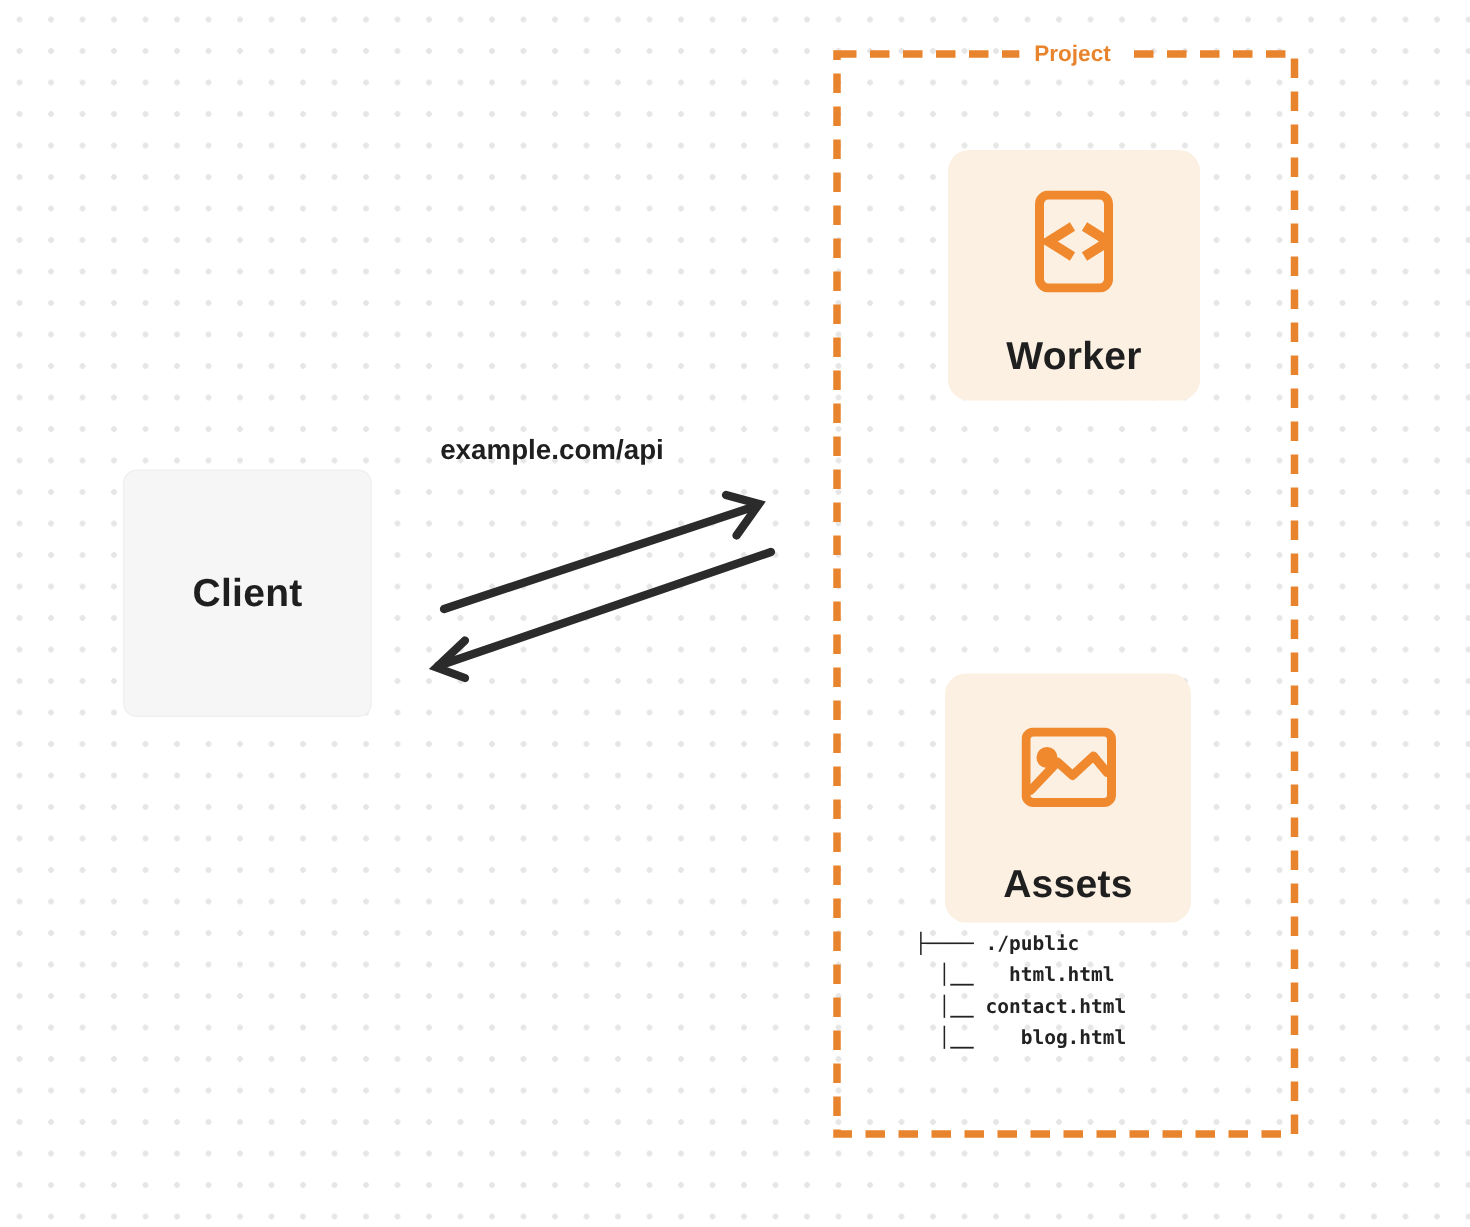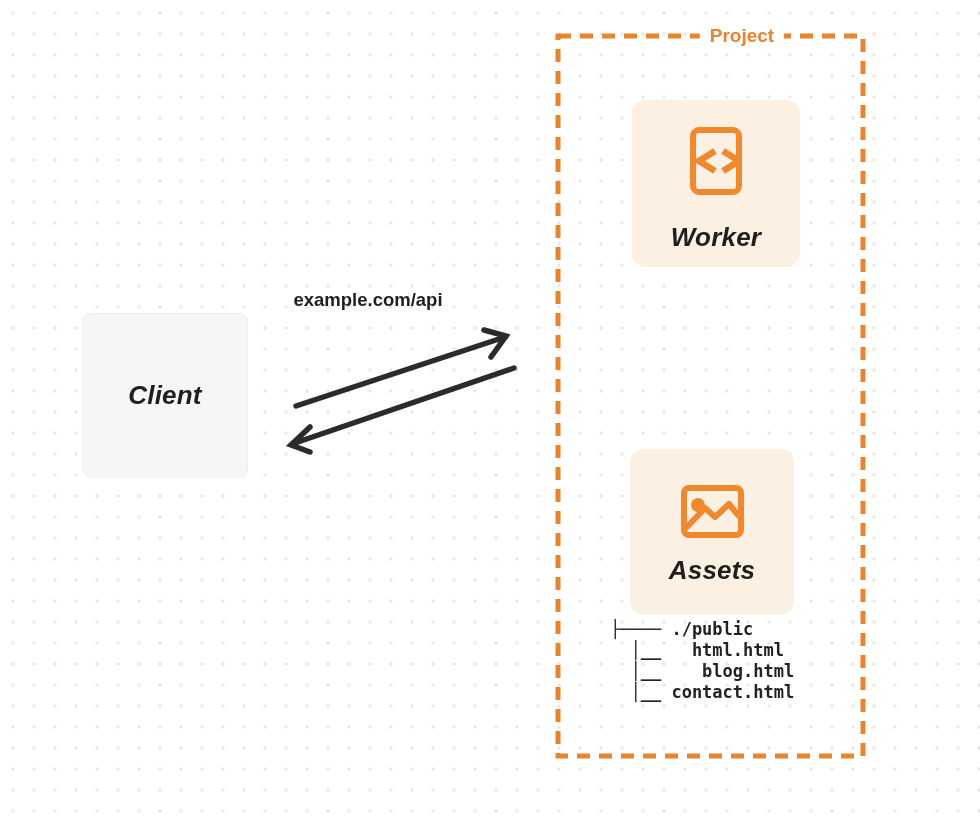--- a/index.html
+++ b/index.html
@@ -29,21 +29,20 @@
     display: flex;
     flex-direction: column;
     align-items: center;
   }
 
   .card-label {
     font-weight: bold;
     font-size: 26px;
     color: #1F1F1F;
     letter-spacing: 0.2px;
-    font-style: italic;
   }
 
   .client-card {
     left: 82px; top: 313px;
     width: 166px; height: 165px;
     background: #F6F6F7;
     border: 1px solid #F0F0F1;
     border-radius: 9px;
     justify-content: center;
   }
@@ -57,50 +56,50 @@
   }
   .worker-card .card-label { margin-top: 27px; }
 
   .assets-card {
     left: 630px; top: 449px;
     width: 164px; height: 166px;
     background: #FBF0E1;
     border-radius: 14px;
     padding-top: 36px;
   }
-  .assets-card .card-label { margin-top: 17px; text-align: right; }
+  .assets-card .card-label { margin-top: 36px; text-align: right; }
 
   .project-label {
     position: absolute;
-    left: 742px; top: 36px;
+    left: 715px; top: 36px;
     transform: translate(-50%, -50%);
     background: #FFFFFF;
     padding: 0 10px;
     font-weight: bold;
-    font-size: 19px;
+    font-size: 15px;
     color: #E8842D;
     white-space: nowrap;
   }
 
   .request-label {
     position: absolute;
     left: 368px; top: 300px;
     transform: translate(-50%, -50%);
     font-weight: bold;
     font-size: 18.5px;
     color: #1F1F1F;
     white-space: nowrap;
   }
 
   .file-tree {
     position: absolute;
     left: 610px; top: 619px;
     font-family: "DejaVu Sans Mono", monospace;
     font-weight: bold;
-    font-size: 17px;
+    font-size: 13px;
     line-height: 21px;
     color: #222222;
   }
   .file-tree .tree-line { white-space: pre; }
 </style>
 </head>
 <body>
 
 <div class="canvas">
 
@@ -141,17 +140,17 @@
       <rect x="3" y="3" width="57" height="47" rx="5" fill="none" stroke="#F0882E" stroke-width="6"></rect>
       <circle cx="17" cy="20" r="7" fill="#F0882E"></circle>
       <polyline points="6,42 24,23 34,32 48,19 57,30" fill="none" stroke="#F0882E" stroke-width="6" stroke-linejoin="round" stroke-linecap="round"></polyline>
     </svg>
     <div class="card-label">Assets</div>
   </div>
 
   <div class="file-tree">
     <div class="tree-line">├──── ./public</div>
     <div class="tree-line">  │__   html.html</div>
+    <div class="tree-line">  │__ contact.html</div>
     <div class="tree-line">  │__    blog.html</div>
-    <div class="tree-line">  │__ contact.html</div>
   </div>
 
 </div>
 
 </body></html>

